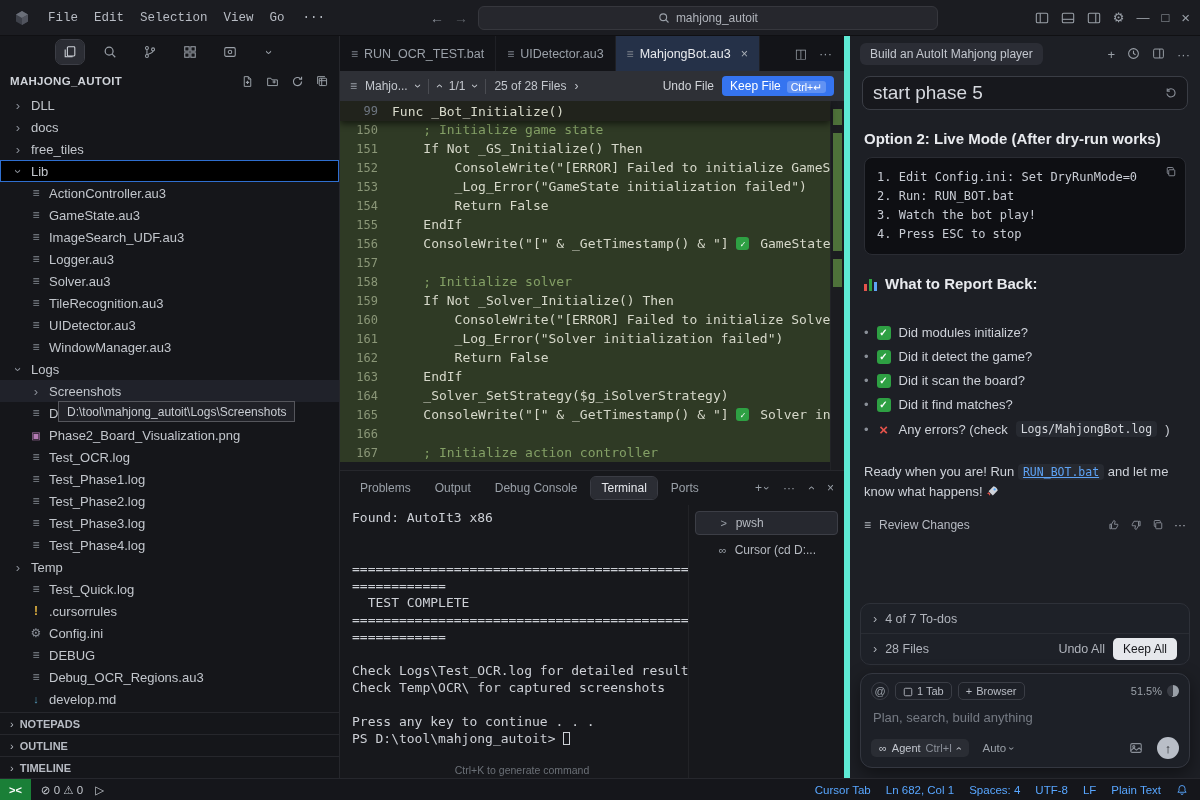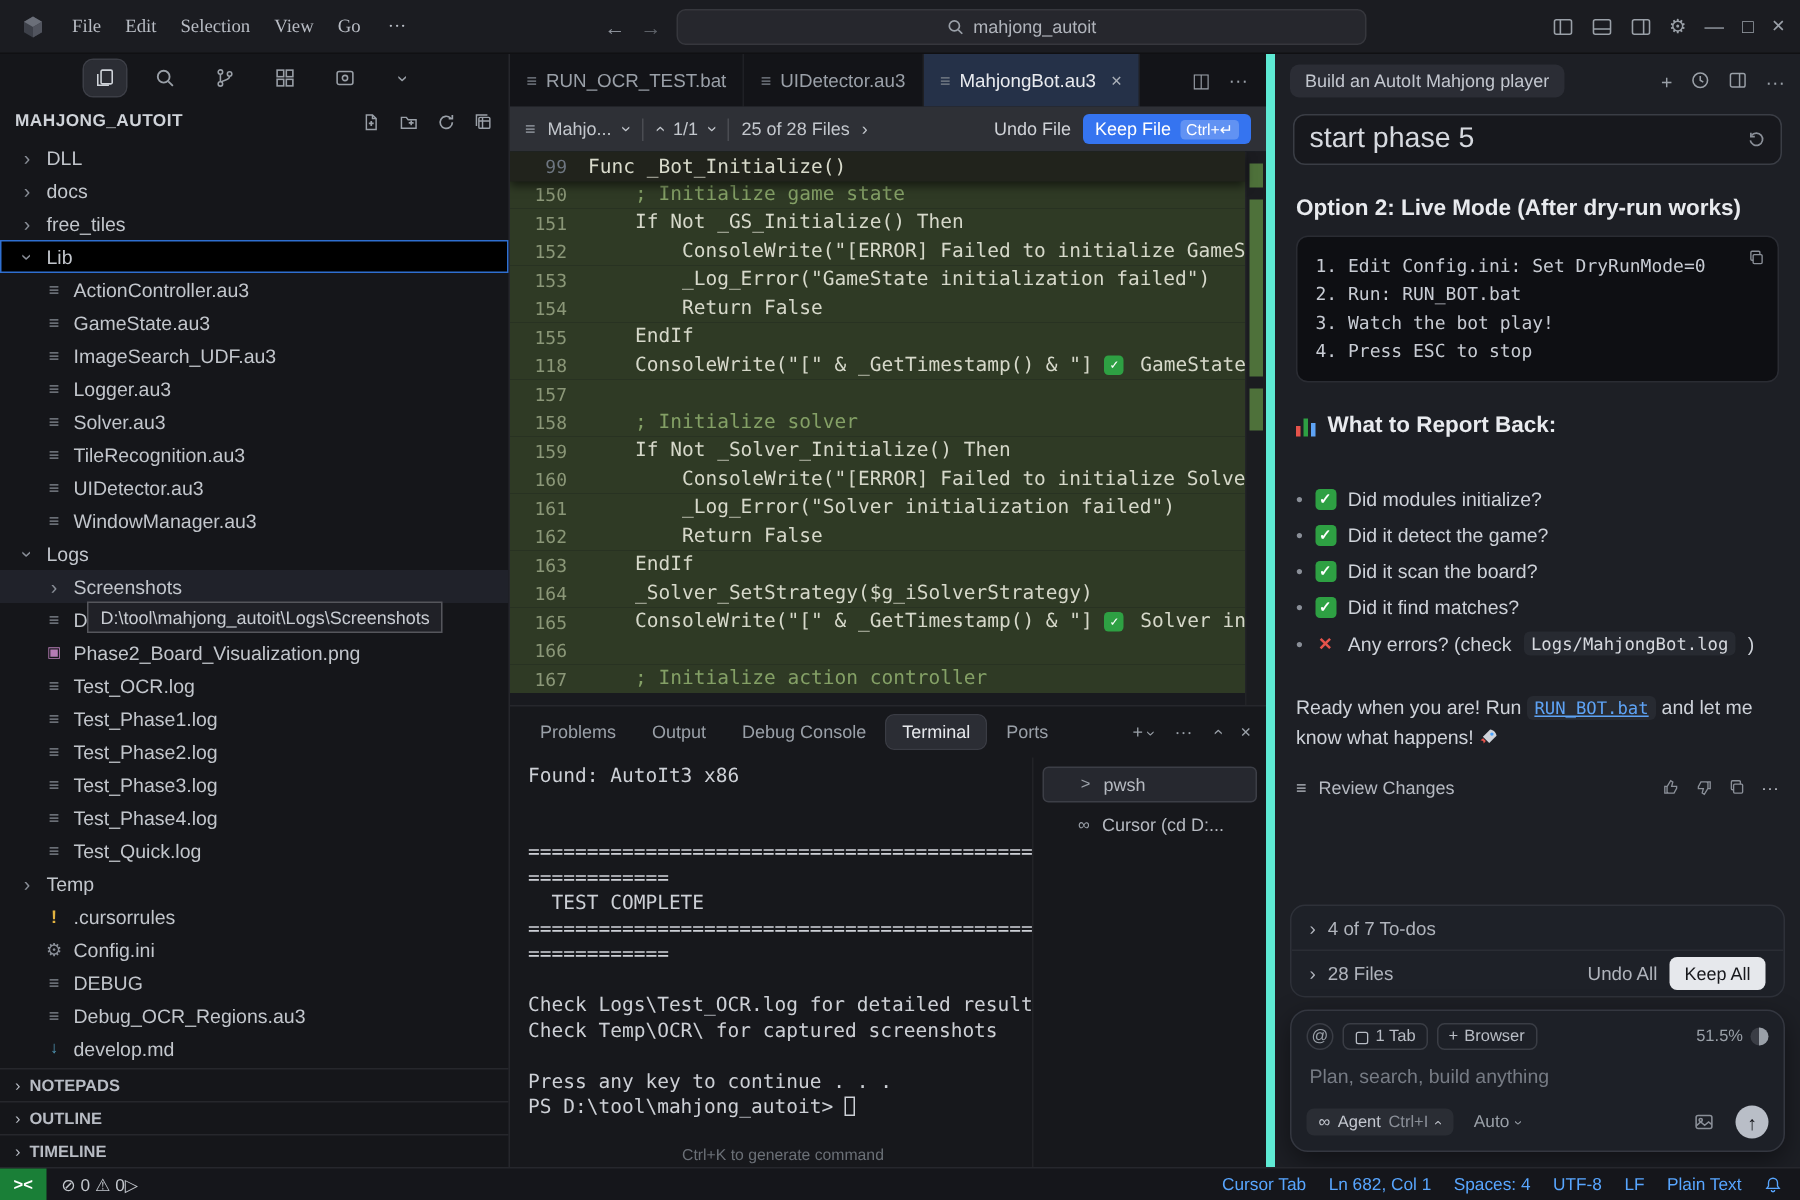--- a/index.html
+++ b/index.html
@@ -3,21 +3,21 @@
 <meta charset="utf-8">
 <style>
   *{box-sizing:border-box;margin:0;padding:0}
   html,body{width:1200px;height:800px;overflow:hidden}
   body{background:#17181c;color:#c8ccd2;font-family:"Liberation Sans",sans-serif;font-size:13px}
   .app{display:flex;flex-direction:column;width:1200px;height:800px}
 
   
   .titlebar{flex:0 0 36px;background:#1b1c21;border-bottom:1px solid #101013;display:flex;align-items:center;padding:0 10px;gap:2px}
   .logo{width:24px;height:24px;display:flex;align-items:center;justify-content:center;margin-right:4px}
-  .menu-item{background:none;border:none;color:#b8bcc4;font-family:Liberation Serif, serif;font-size:12.5px;padding:3px 8px;border-radius:5px;cursor:pointer}
+  .menu-item{background:none;border:none;color:#b8bcc4;font-family:Liberation Mono, monospace;font-size:12.5px;padding:3px 8px;border-radius:5px;cursor:pointer}
   .tb-center{flex:1;display:flex;align-items:center;justify-content:center;gap:10px}
   .nav-arrow{color:#8a8f98;font-size:14px;cursor:pointer}
   .search-box{width:460px;height:24px;background:#26272d;border:1px solid #36373d;border-radius:6px;display:flex;align-items:center;justify-content:center;gap:6px;color:#b0b4bb;font-size:12px;cursor:pointer}
   .tb-right{display:flex;align-items:center;gap:12px;color:#9aa0a8}
   .tb-ic{cursor:pointer;display:flex;align-items:center}
   .win-close{font-size:15px}
 
   
   .main{flex:1;display:flex;min-height:0}
 
@@ -142,21 +142,21 @@
   .placeholder{color:#767b84;font-size:13px;padding:10px 2px 12px;cursor:text}
   .agent-chip{background:#2a2d34;border-radius:5px;padding:3px 8px;font-size:11px;color:#c3c7cf;display:flex;gap:5px;align-items:center;cursor:pointer}
   .kbd-dim{color:#8a8f98}
   .auto-sel{font-size:11.5px;color:#9aa0a8;margin-left:8px;display:flex;gap:4px;align-items:center;cursor:pointer}
   .img-btn{margin-left:auto;cursor:pointer;display:flex}
   .send-btn{width:22px;height:22px;border-radius:50%;background:#b9bec7;color:#15161a;border:none;display:flex;align-items:center;justify-content:center;font-size:13px;font-weight:bold;margin-left:8px;cursor:pointer}
 
   
   .statusbar{flex:0 0 22px;background:#15161b;border-top:1px solid #26272d;display:flex;align-items:center;font-size:11.5px;color:#c3c7cd}
   .remote{height:100%;background:#1a7f37;color:#fff;display:flex;align-items:center;padding:0 9px;font-size:11px;font-weight:bold;cursor:pointer}
-  .sb-left{display:flex;align-items:center;padding-left:10px}
+  .sb-left{display:flex;align-items:center;gap:12px;padding-left:10px}
   .sb-left span{cursor:pointer}
   .sb-right{margin-left:auto;display:flex;gap:15px;padding-right:12px;color:#58a6ff;align-items:center}
   .sb-right span{cursor:pointer;white-space:nowrap}
   svg{display:block}
 </style>
 </head>
 <body>
 
 <div class="app">
 
@@ -389,28 +389,28 @@
           <div class="trow lvl1">
             <span class="ticon file-i"></span>
             <span class="tlabel">Test_Phase3.log</span>
           </div>
 
           <div class="trow lvl1">
             <span class="ticon file-i"></span>
             <span class="tlabel">Test_Phase4.log</span>
           </div>
 
-          <div class="trow lvl1">
-            <span class="ticon file-i"></span>
-            <span class="tlabel">Test_Quick.log</span>
-          </div>
-
           <div class="trow lvl0">
             <span class="ticon chev-r"></span>
             <span class="tlabel">Temp</span>
+          </div>
+
+          <div class="trow lvl1">
+            <span class="ticon file-i"></span>
+            <span class="tlabel">Test_Quick.log</span>
           </div>
 
           <div class="trow lvl1">
             <span class="ticon warn-i"></span>
             <span class="tlabel">.cursorrules</span>
           </div>
 
           <div class="trow lvl1">
             <span class="ticon gear-i"></span>
             <span class="tlabel">Config.ini</span>
@@ -540,21 +540,21 @@
             </div>
 
             <div class="cl add">
               <span class="gut">155</span>
               <span class="txt">    EndIf</span>
 
               <span class="txt"></span>
             </div>
 
             <div class="cl add">
-              <span class="gut">118</span>
+              <span class="gut">156</span>
               <span class="txt">    ConsoleWrite("[" &amp; _GetTimestamp() &amp; "] </span>
               <span class="ck"></span>
               <span class="txt"> GameState</span>
             </div>
 
             <div class="cl add">
               <span class="gut">157</span>
               <span class="txt"></span>
 
               <span class="txt"></span>

